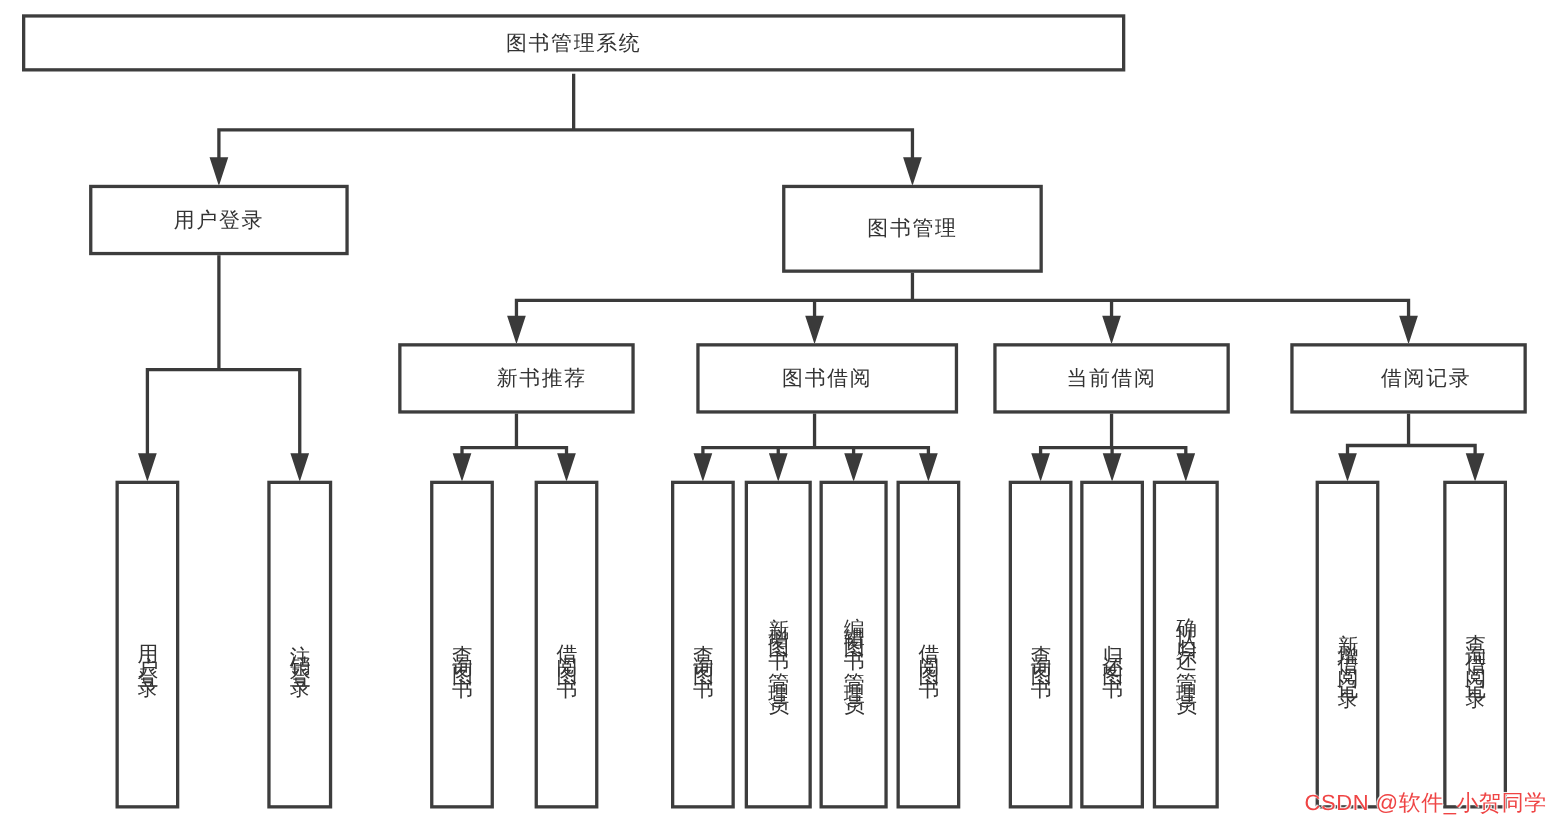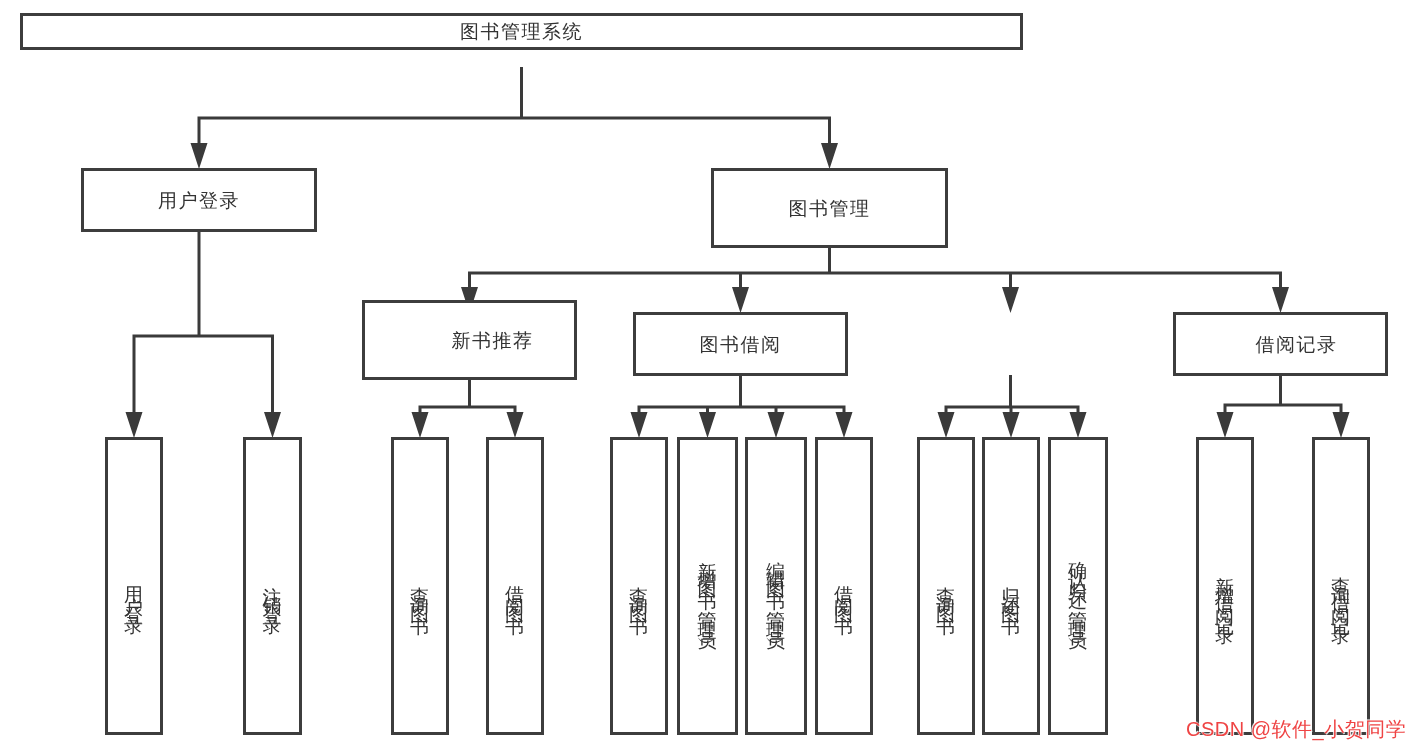--- a/index.html
+++ b/index.html
@@ -90,34 +90,37 @@
       <g>
         <path d="M 1010.5 375 V 407 M 944.5 407 H 1079.5 M 946 407 V 419 M 1011 407 V 419 M 1078 407 V 419" fill="none" stroke="#3a3a3a" stroke-width="3"></path>
         <path d="M 937.5 412 L 954.5 412 L 946 438 Z M 1002.5 412 L 1019.5 412 L 1011 438 Z M 1069.5 412 L 1086.5 412 L 1078 438 Z " fill="#3a3a3a" stroke="none"></path>
       </g>
       <g>
         <path d="M 1280.5 375 V 405 M 1223.5 405 H 1342.5 M 1225 405 V 419 M 1341 405 V 419" fill="none" stroke="#3a3a3a" stroke-width="3"></path>
         <path d="M 1216.5 412 L 1233.5 412 L 1225 438 Z M 1332.5 412 L 1349.5 412 L 1341 438 Z " fill="#3a3a3a" stroke="none"></path>
       </g>
     </svg>
   <div id="watermark" style="color: #ef4444;">CSDN @软件_小贺同学</div>
-<div class="node" style="left: 20px; top: 13px; width: 1003px; height: 37px;">
+<div class="node" style="left: 20px; top: 13px; width: 1003px; height: 52px;">
       <span class="htext">图书管理系统</span>
     </div>
     <div class="node" style="left: 81px; top: 168px; width: 236px; height: 64px;">
       <span class="htext">用户登录</span>
     </div>
     <div class="node" style="left: 711px; top: 168px; width: 237px; height: 80px;">
       <span class="htext">图书管理</span>
     </div>
-    <div class="node" style="left: 362px; top: 300px; width: 215px; height: 80px; padding-left: 46px;">
+    <div class="node" style="left: 362px; top: 312px; width: 215px; height: 64px; padding-left: 46px;">
       <span class="htext">新书推荐</span>
     </div>
-    <div class="node" style="left: 633px; top: 312px; width: 215px; height: 64px;">
+    <div class="node" style="left: 633px; top: 312px; width: 238px; height: 64px;">
       <span class="htext">图书借阅</span>
+    </div>
+    <div class="node" style="left: 903px; top: 312px; width: 215px; height: 64px;">
+      <span class="htext">当前借阅</span>
     </div>
     <div class="node" style="left: 1173px; top: 312px; width: 215px; height: 64px; padding-left: 32px;">
       <span class="htext">借阅记录</span>
     </div>
     <div class="node" style="left: 105px; top: 437px; width: 58px; height: 298px;">
       <span class="vtext">用户登录</span>
     </div>
     <div class="node" style="left: 243px; top: 437px; width: 59px; height: 298px;">
       <span class="vtext">注销登录</span>
     </div>

